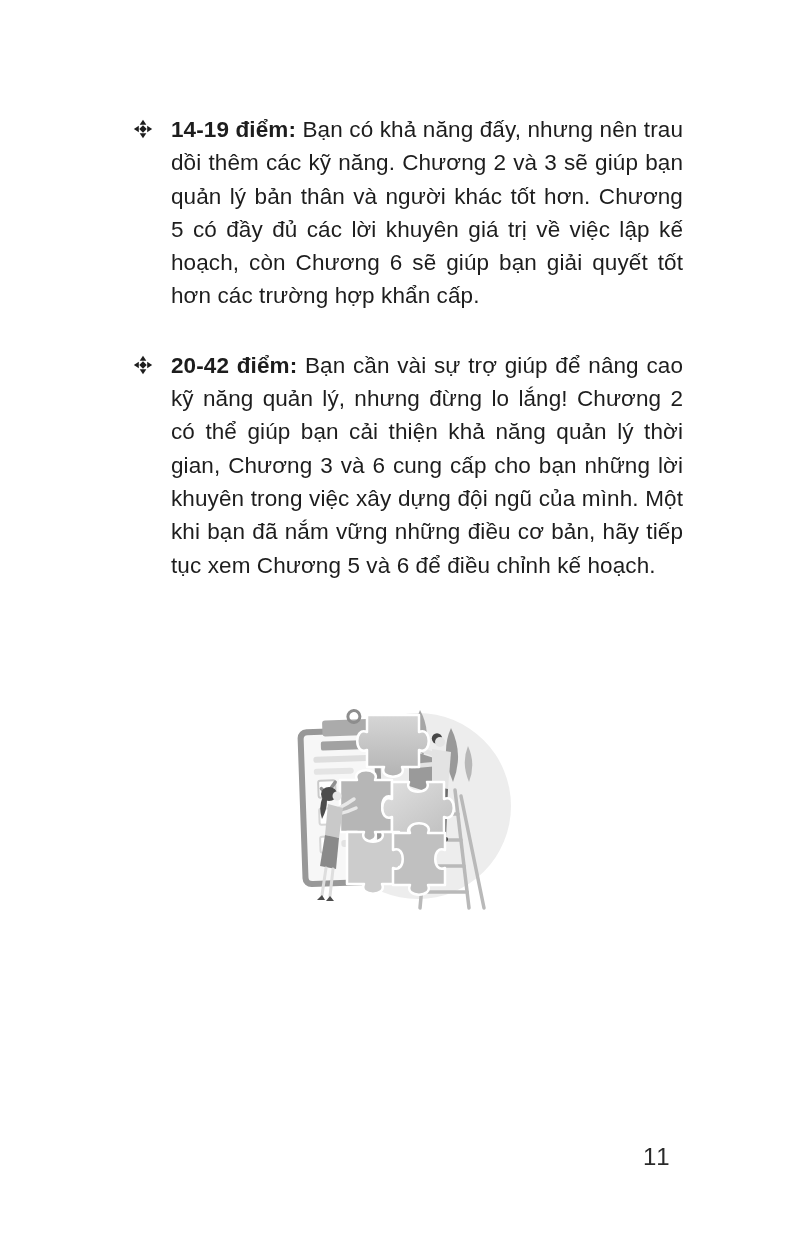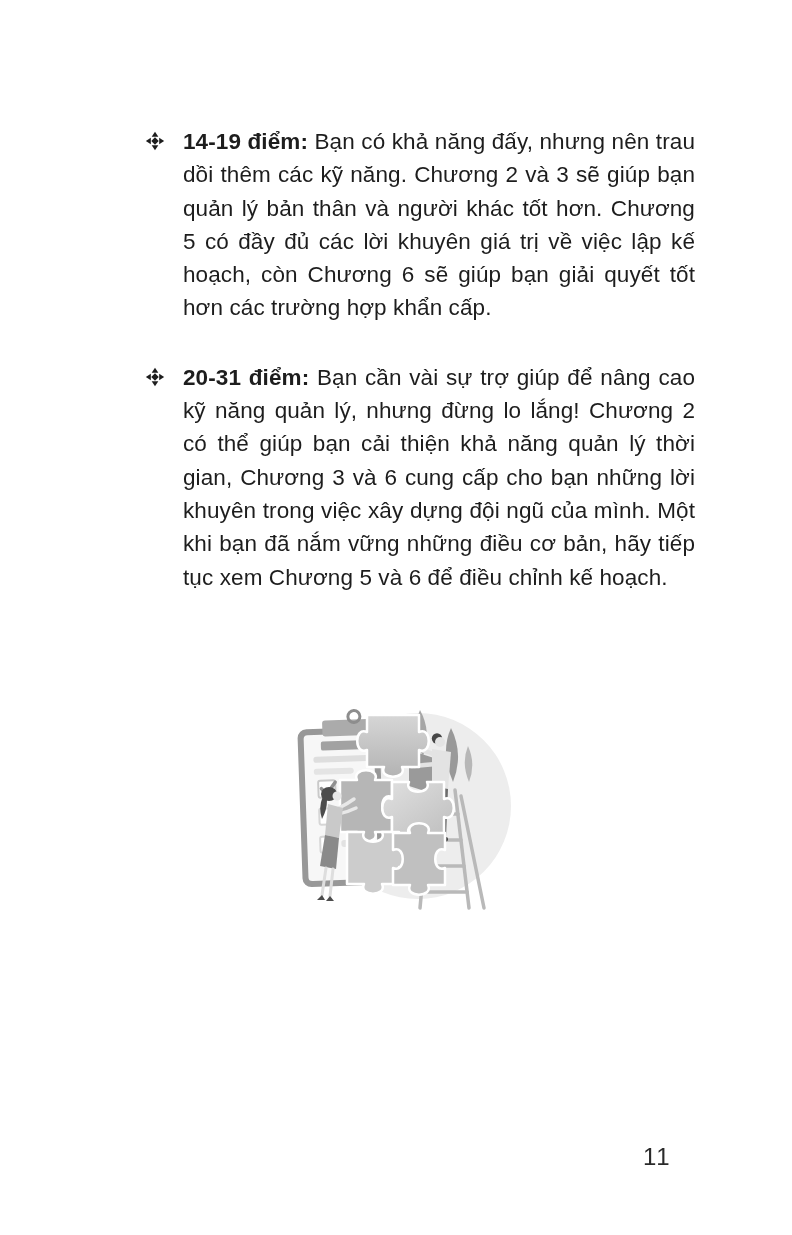--- a/index.html
+++ b/index.html
@@ -11,21 +11,21 @@
     font-family: "Liberation Sans", sans-serif;
     color: #1d1d1d;
     overflow: hidden;
   }
   .score-list {
     position: absolute;
     left: 129px;
     top: 109px;
     width: 550px;
     list-style: none;
-    margin: 16px;
+    margin: 4px;
     padding: 0;
   }
   .score-item {
     display: flex;
     align-items: flex-start;
     margin: 0 0 36px 0;
   }
   .bullet {
     flex: 0 0 20px;
     margin-right: 18px;
@@ -81,21 +81,21 @@
     <li class="score-item">
       <span class="bullet">
         <svg width="20" height="20" viewBox="0 0 24 24" fill="#1d1d1d">
           <polygon points="12,1 8,7 16,7"></polygon>
           <polygon points="12,23 8,17 16,17"></polygon>
           <polygon points="1,12 7,8 7,16"></polygon>
           <polygon points="23,12 17,8 17,16"></polygon>
           <polygon points="12,7.5 16.5,12 12,16.5 7.5,12"></polygon>
         </svg>
       </span>
-      <p class="item-text"><b>20-31 điểm:</b> <span>Bạn cần vài sự trợ giúp để nâng cao kỹ năng quản lý, nhưng đừng lo lắng! Chương 2 có thể giúp bạn cải thiện khả năng quản lý thời gian, Chương 3 và 6 cung cấp cho bạn những lời khuyên trong việc xây dựng đội ngũ của mình. Một khi bạn đã nắm vững những điều cơ bản, hãy tiếp tục xem Chương 5 và 6 để điều chỉnh kế hoạch.</span></p>
+      <p class="item-text"><b>20-42 điểm:</b> <span>Bạn cần vài sự trợ giúp để nâng cao kỹ năng quản lý, nhưng đừng lo lắng! Chương 2 có thể giúp bạn cải thiện khả năng quản lý thời gian, Chương 3 và 6 cung cấp cho bạn những lời khuyên trong việc xây dựng đội ngũ của mình. Một khi bạn đã nắm vững những điều cơ bản, hãy tiếp tục xem Chương 5 và 6 để điều chỉnh kế hoạch.</span></p>
     </li>
 
   </ul>
 
   <div class="illustration">
     <svg viewBox="0 0 222 226" width="222" height="226">
       <defs>
         <linearGradient id="gA" x1="0" y1="0" x2="0" y2="1">
           <stop offset="0" stop-color="#d6d6d6"></stop>
             <stop offset="1" stop-color="#b3b3b3"></stop>

